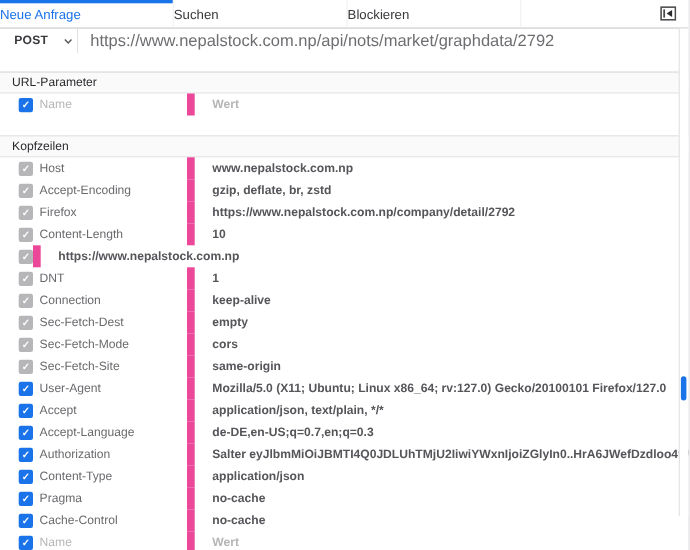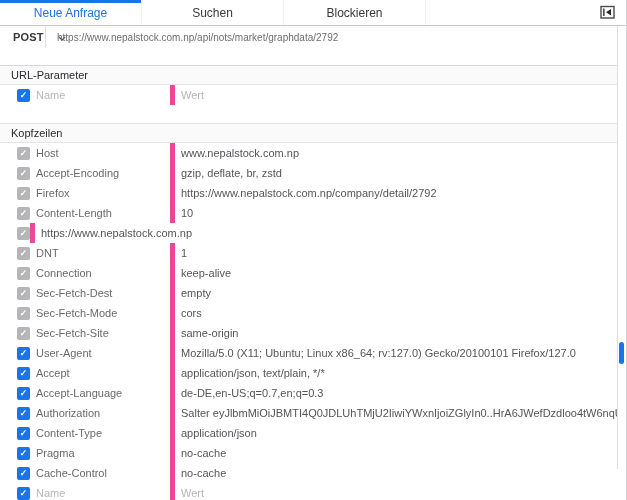--- a/index.html
+++ b/index.html
@@ -7,48 +7,48 @@
   body { font-family:"Liberation Sans", sans-serif; }
   .app {
     position:relative; width:627px; height:500px; overflow:hidden;
     background:#fff; border-right:1px solid #d4d4d8;
     font-size:11px; color:#55555a;
   }
   
   .tabbar { position:relative; display:flex; height:26px; border-bottom:1px solid #c8c8cc; background:#fff; }
   .notch { position:absolute; left:7px; top:0; width:24px; height:3px;
            border:1px solid #d0d0d4; border-bottom:none; border-radius:3px 3px 0 0; }
-  .tab { position:relative; width:142px; height:100%; display:flex; align-items:center; justify-content:center;
+  .tab { position:relative; width:158px; height:100%; display:flex; align-items:center; 
          color:#38383d; font-size:12px; cursor:default; border-right:1px solid #f0f0f2; }
   .tab.active { color:#1a73e8; }
   .tab.active::before { content:""; position:absolute; left:0; top:0; width:100%; height:2.5px; background:#1a73e8; }
   .tabbar-spacer { flex:1; }
   .collapse-btn { position:absolute; right:11px; top:6px; width:15px; height:14px; display:flex; align-items:center; justify-content:center; }
   
   .request-row { display:flex; height:22px; align-items:stretch; }
-  .method-select { width:46px; display:flex; align-items:center; border-right:1px solid #e0e0e3; }
+  .method-select { width:71px; display:flex; align-items:center; border-right:1px solid #e0e0e3; }
   .method-select .mlabel { margin-left:13px; font-weight:bold; color:#38383d; letter-spacing:.2px; }
   .method-select .chev { margin-left:14px; color:#55555a; }
   .url-input { flex:1; border:none; outline:none; padding-left:11px; font-family:"Liberation Sans", sans-serif;
-               font-size:10px; color:#6e6e72; background:transparent; }
+               font-size:15px; color:#6e6e72; background:transparent; }
   
   .sec { height:20px; background:#fafafa; border-top:1px solid #d7d7db; border-bottom:1px solid #e5e5e7;
          display:flex; align-items:center; padding-left:11px; color:#2a2a2e;margin-top:17px; }
   .sec.mid { border-top:1px solid #e0e0e3; }
   
   .hrow { display:flex; align-items:center; height:20px; }
   .hrow.tall { height:21px; }
   .cb { flex:0 0 13px; width:13px; height:13px; margin-left:17px; border-radius:2px;
         display:flex; align-items:center; justify-content:center; }
   .cb::after { content:"✓"; color:#fff; font-size:9px; font-weight:bold; line-height:1; }
   .cb.blue { background:#1a73e8; }
   .cb.gray { background:#b6b6b8; }
   .cell { white-space:nowrap; overflow:hidden; height:100%; display:flex; align-items:center; }
   .cell.name { width:140px; padding-left:6px; color:#6a6a6e; }
-  .cell.value { flex:1; border-left:5px solid #ec4899; padding-left:6px; color:#55555a; }
+  .cell.value { flex:1; border-left:7px solid #ec4899; padding-left:16px; color:#55555a;font-weight:bold; }
   .hrow.placeholder .cell.name, .hrow.placeholder .cell.value, .ph { color:#b6b6b8; }
   .rows-wrap { }
   
   .body-pane { height:11px; overflow:hidden; padding:3px 0 0 11px; color:#55555a; }
   
   .gutter { position:absolute; top:26px; right:0; width:9px; height:443px; background:#fff; border-left:1px solid #e0e0e2; }
   .thumb { position:absolute; top:342px; right:2px; width:5px; height:22px; border-radius:2.5px; background:#1a73e8; }
 </style>
 </head>
 <body>

